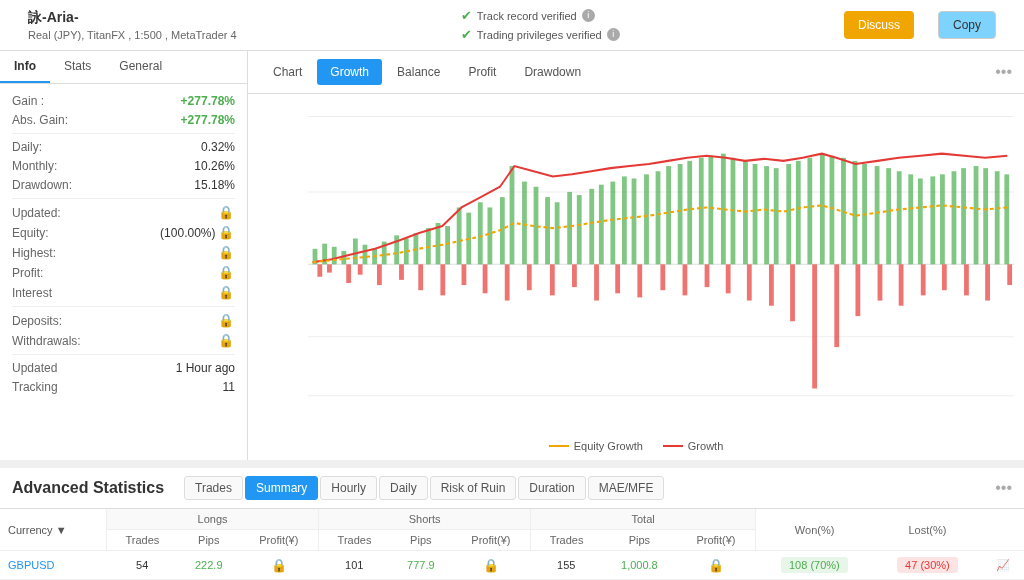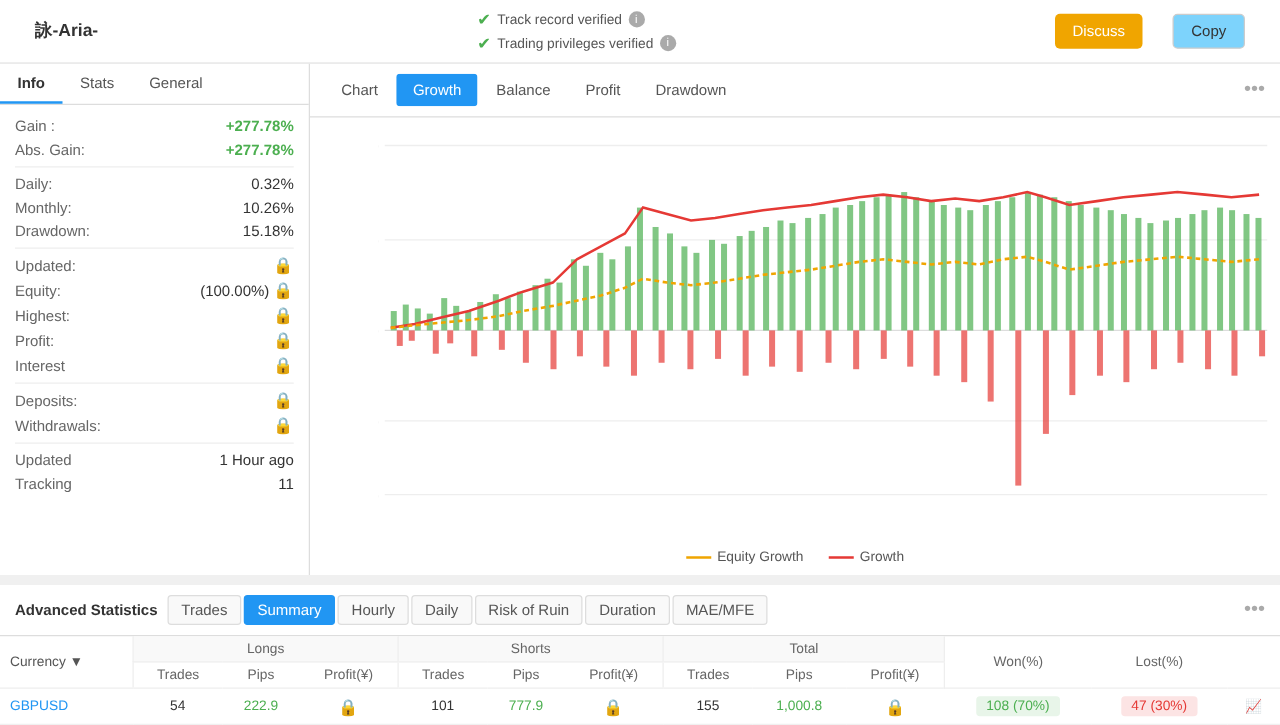--- a/index.html
+++ b/index.html
@@ -44,40 +44,41 @@
 
     .legend-row { display: flex; gap: 20px; justify-content: center; padding: 6px 0 8px; }
     .legend-item { display: flex; align-items: center; gap: 5px; font-size: 11px; color: #555; }
     .legend-dot { width: 20px; height: 2px; }
     .legend-dot.orange { background: #f0a500; }
     .legend-dot.red { background: #e53935; }
 
     
     .bottom-panel { background: #fff; border-top: 8px solid #f0f0f0; }
     .adv-header { display: flex; align-items: center; padding: 8px 12px; border-bottom: 1px solid #ddd; justify-content: space-between; }
-    .adv-title { font-weight: bold; font-size: 12px; color: #333; }
+    .adv-title { font-weight: bold; font-size: 16px; color: #333; margin-right: 12px; }
     .adv-tabs { display: flex; gap: 2px; }
     .adv-tab { padding: 4px 10px; cursor: pointer; font-size: 12px; color: #555; border: 1px solid #ddd; border-radius: 3px; background: #f9f9f9; }
     .adv-tab.active { background: #2196f3; color: #fff; border-color: #2196f3; }
 
     .stats-table { width: 100%; border-collapse: collapse; font-size: 11px; }
     .stats-table th { padding: 5px 8px; color: #666; font-weight: normal; border-bottom: 1px solid #eee; text-align: center; }
     .stats-table td { padding: 6px 8px; border-bottom: 1px solid #f0f0f0; text-align: center; }
     .stats-table .col-currency { text-align: left; color: #2196f3; cursor: pointer; }
     .stats-table .green-val { color: #4caf50; }
     .won-badge { background: #e8f5e9; color: #4caf50; padding: 2px 8px; border-radius: 3px; display: inline-block; }
     .lost-badge { background: #fce4e4; color: #e53935; padding: 2px 8px; border-radius: 3px; display: inline-block; }
     .chart-icon { color: #aaa; cursor: pointer; }
   </style>
 </head>
 <body>
 
 <div class="top-bar">
   <div class="top-bar-left">
     <div class="top-title">詠-Aria-</div>
+    <div class="top-subtitle">Real (JPY), TitanFX , 1:500 , MetaTrader 4</div>
   </div>
   <div class="top-center">
     <div class="verified-row">
       <span class="check-icon">✔</span>
       <span>Track record verified</span>
       <span class="info-icon">i</span>
     </div>
     <div class="verified-row">
       <span class="check-icon">✔</span>
       <span>Trading privileges verified</span>

